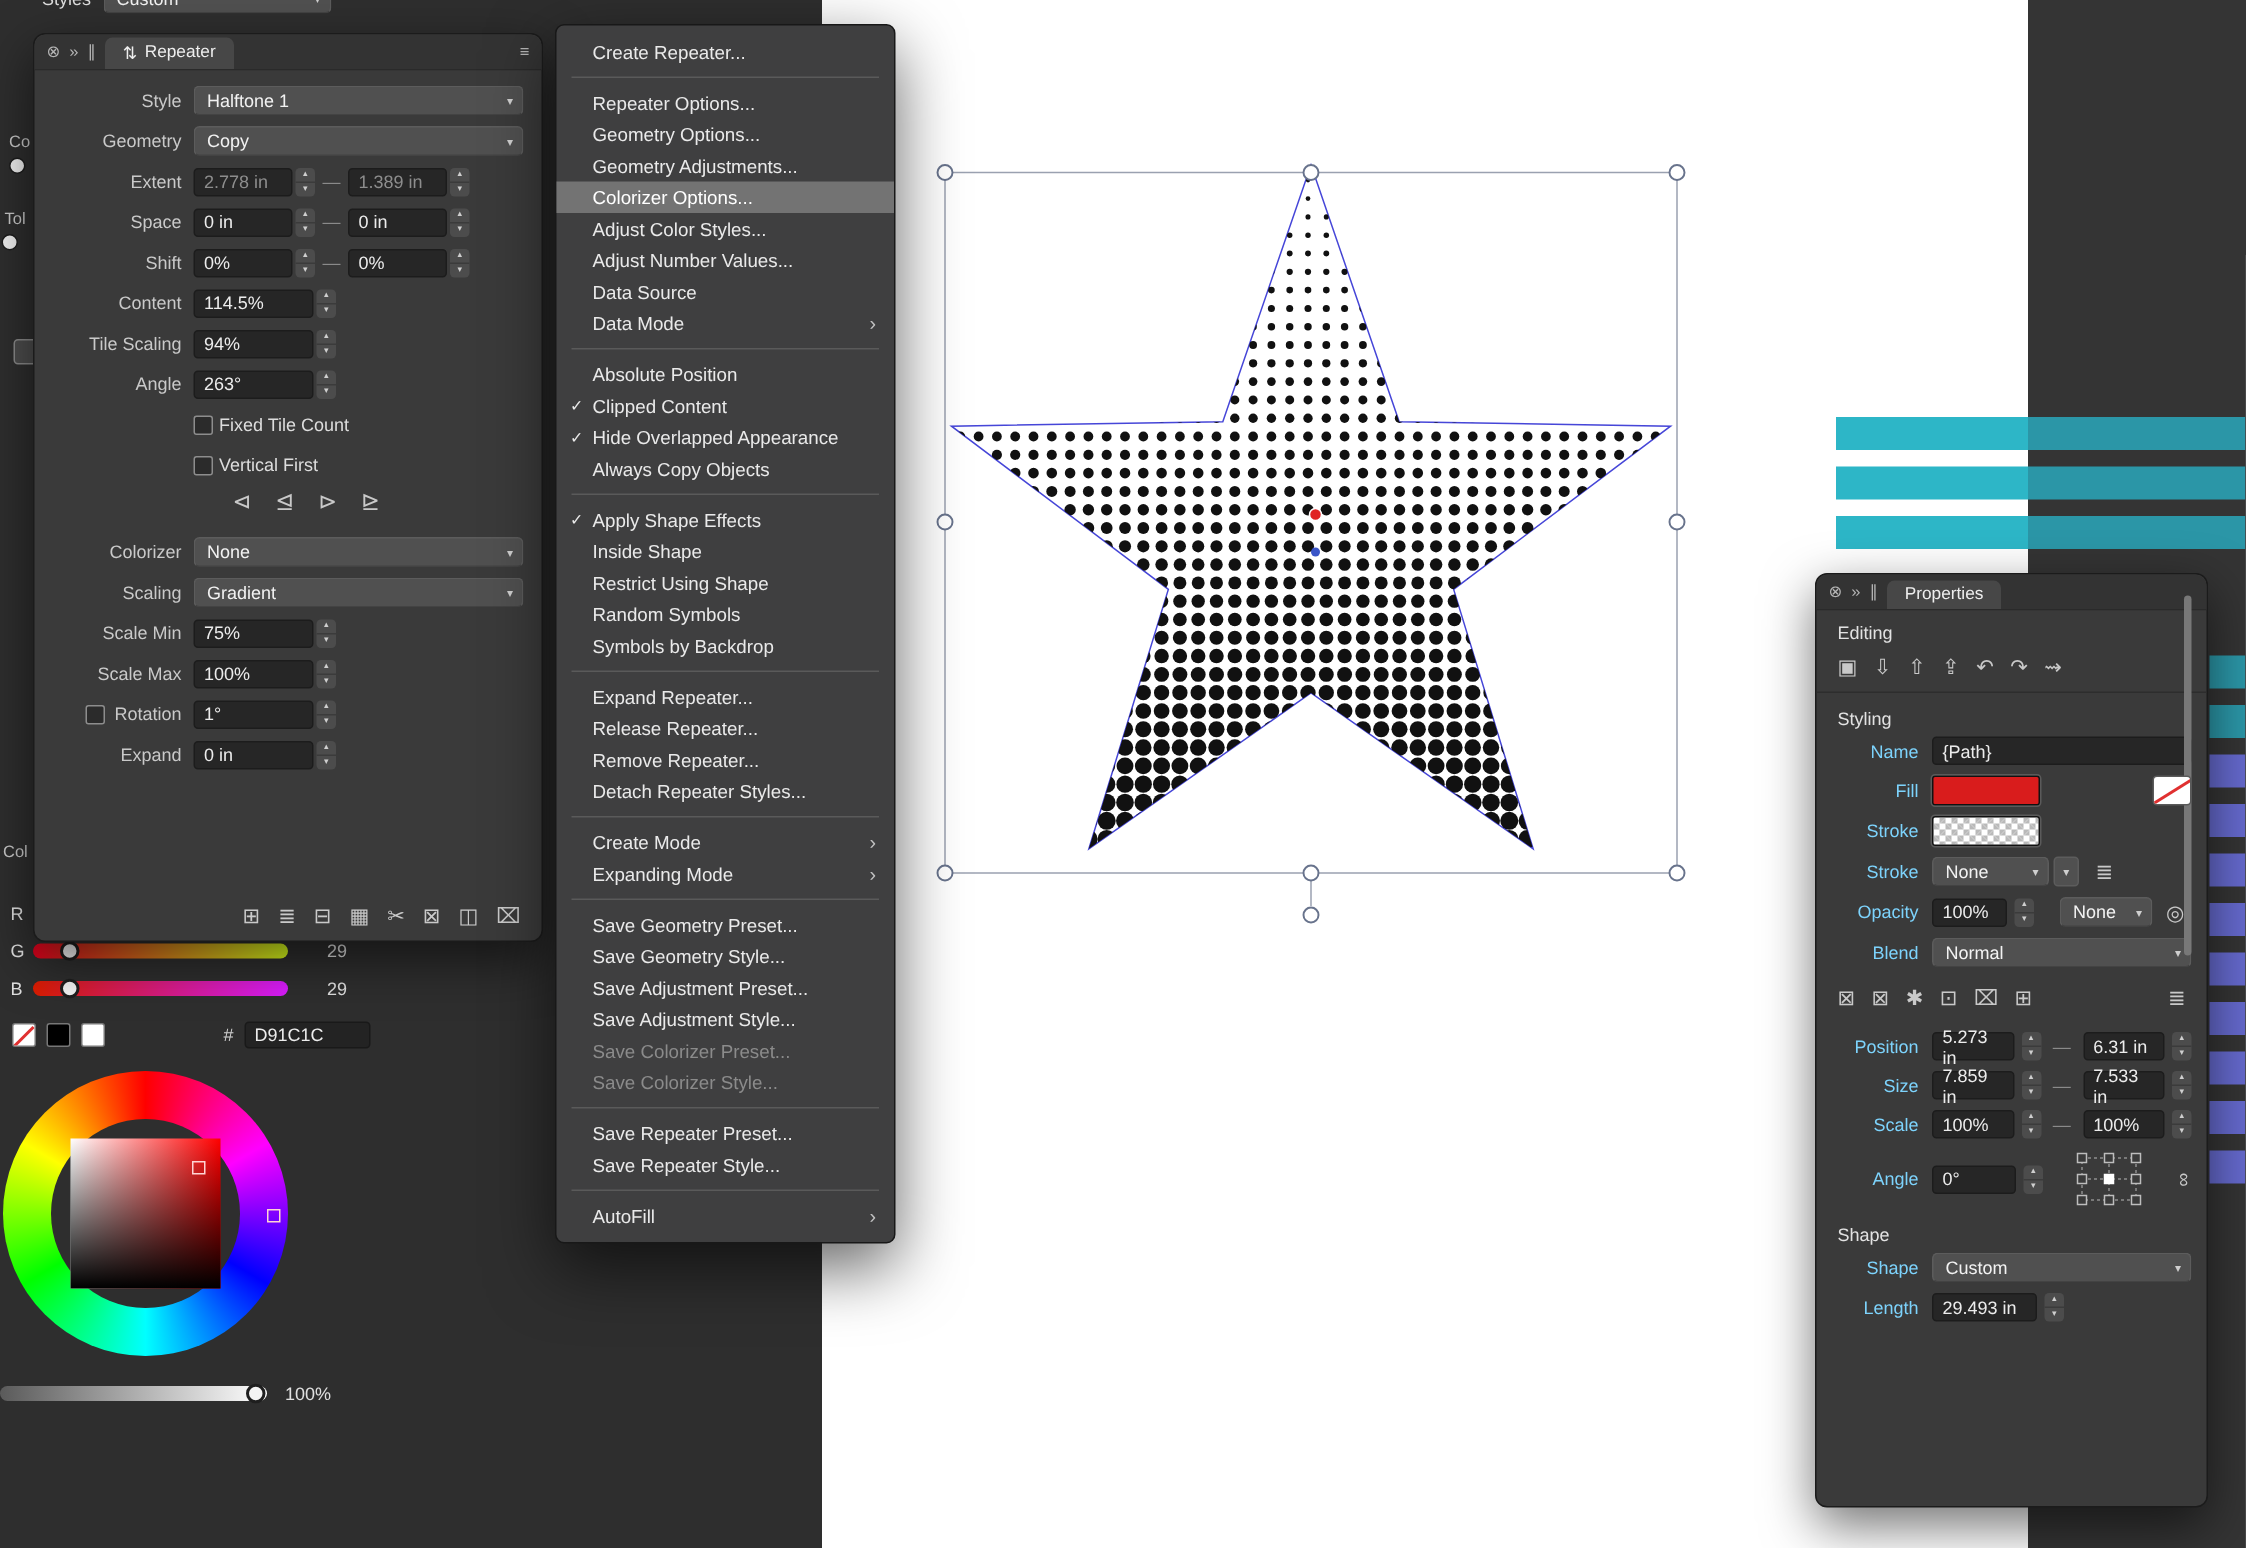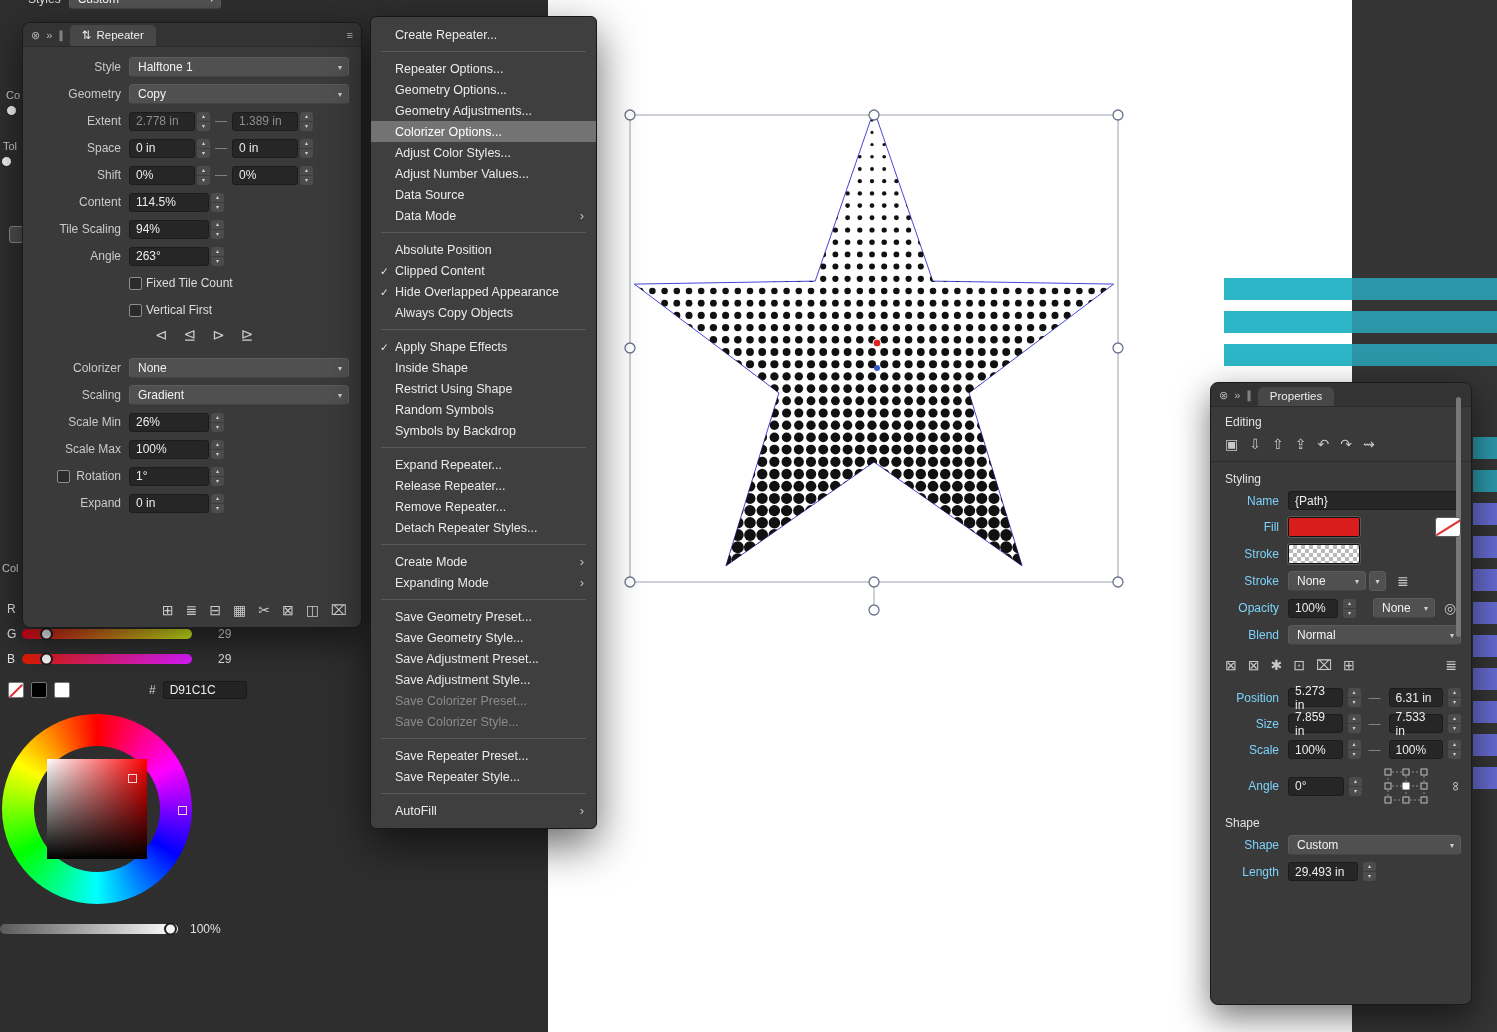--- a/index.html
+++ b/index.html
@@ -1958,21 +1958,21 @@
       </div>
       <div class="row">
         <span class="lbl">Scaling</span>
         <div class="dropdown grow">
           <span>Gradient</span>
         <span class="chev">▾</span>
           </div>
       </div>
       <div class="row">
         <span class="lbl">Scale Min</span>
-        <div class="field w80">26%</div>
+        <div class="field w80">75%</div>
         <span class="stepper">
             <span>▴</span>
             <span>▾</span>
           </span>
       </div>
       <div class="row">
         <span class="lbl">Scale Max</span>
         <div class="field w80">100%</div>
         <span class="stepper">
             <span>▴</span>

